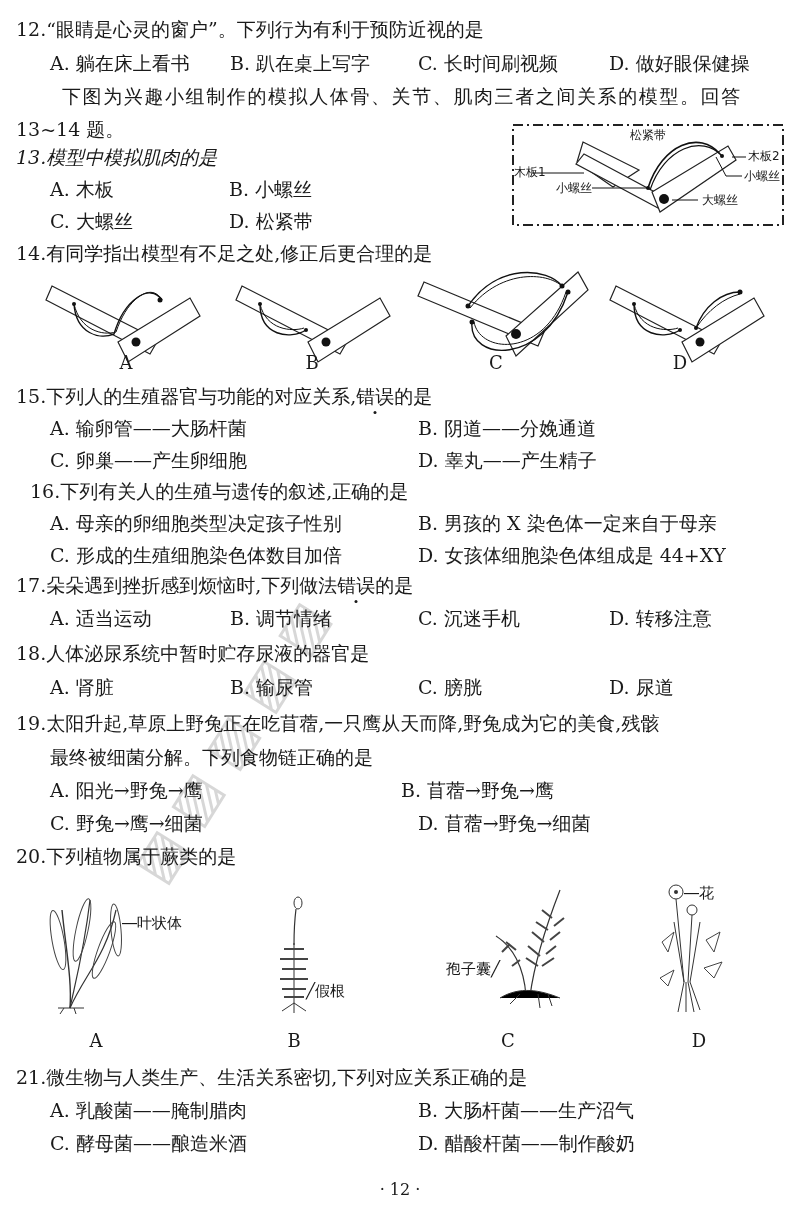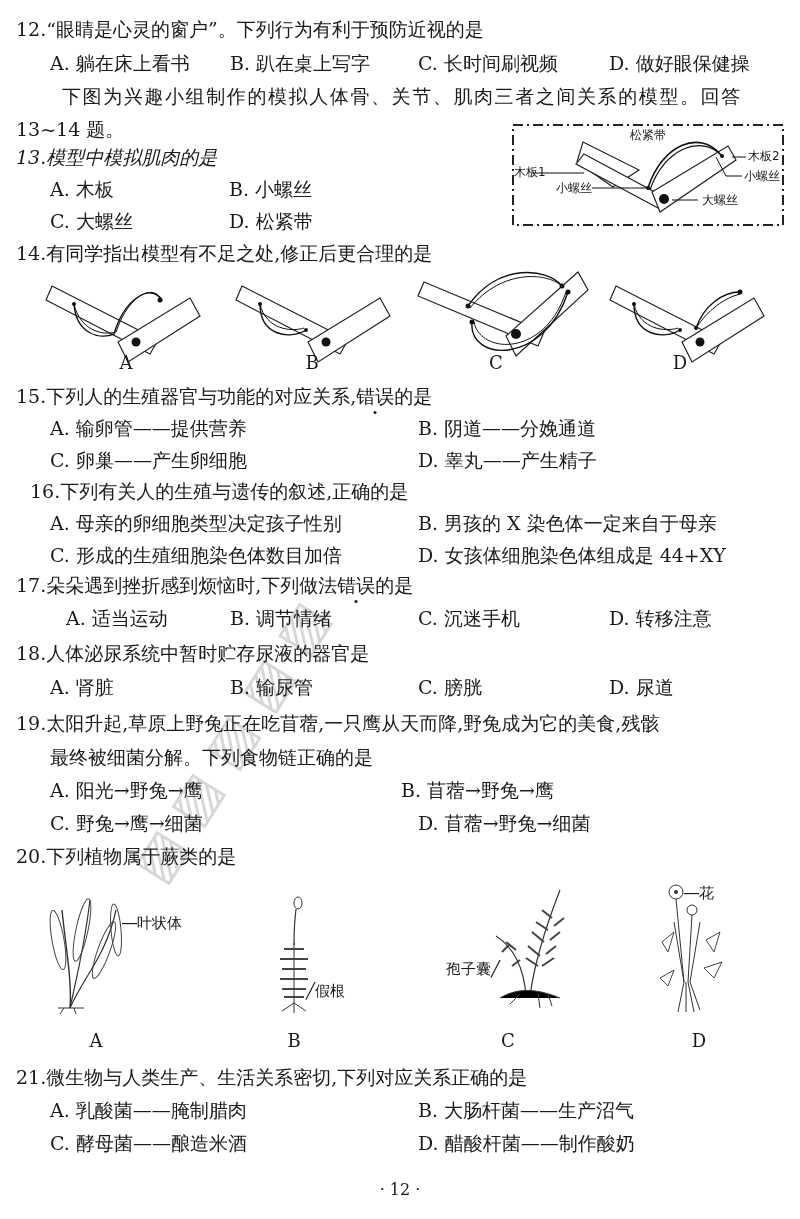--- a/index.html
+++ b/index.html
@@ -133,37 +133,37 @@
     <circle cx="136" cy="22" r="2.5" fill="#111"></circle>
 </svg>
 <div class="figlabel" style="left:106px; top:352px;">A</div>
 <div class="figlabel" style="left:292px; top:352px;">B</div>
 <div class="figlabel" style="left:476px; top:352px;">C</div>
 <div class="figlabel" style="left:660px; top:352px;">D</div>
 
 <div class="line q" style="top:383px;">
   <span>15.</span><span>下列人的生殖器官与功能的对应关系,</span><span class="stress">错误</span><span>的是</span>
 </div>
-<div class="opt" style="top:415px; left:50px;">A. 输卵管——提供营养</div>
+<div class="opt" style="top:415px; left:50px;">A. 输卵管——大肠杆菌</div>
 <div class="opt" style="top:415px; left:418px;">B. 阴道——分娩通道</div>
 <div class="opt" style="top:447px; left:50px;">C. 卵巢——产生卵细胞</div>
 <div class="opt" style="top:447px; left:418px;">D. 睾丸——产生精子</div>
 
 <div class="line q" style="top:478px;margin-left:14px;">
   <span>16.</span><span>下列有关人的生殖与遗传的叙述,正确的是</span>
 </div>
 <div class="opt" style="top:510px; left:50px;">A. 母亲的卵细胞类型决定孩子性别</div>
 <div class="opt" style="top:510px; left:418px;">B. 男孩的 X 染色体一定来自于母亲</div>
 <div class="opt" style="top:542px; left:50px;">C. 形成的生殖细胞染色体数目加倍</div>
 <div class="opt" style="top:542px; left:418px;">D. 女孩体细胞染色体组成是 44+XY</div>
 
 <div class="line q" style="top:572px;">
   <span>17.</span><span>朵朵遇到挫折感到烦恼时,下列做法</span><span class="stress">错误</span><span>的是</span>
 </div>
-<div class="opt" style="top:605px; left:50px;margin-left:16px;">A. 适当运动</div>
+<div class="opt" style="top:605px; left:50px;">A. 适当运动</div>
 <div class="opt" style="top:605px; left:230px;">B. 调节情绪</div>
 <div class="opt" style="top:605px; left:418px;">C. 沉迷手机</div>
 <div class="opt" style="top:605px; left:609px;text-align:center;">D. 转移注意</div>
 
 <div class="line q" style="top:640px;">
   <span>18.</span><span>人体泌尿系统中暂时贮存尿液的器官是</span>
 </div>
 <div class="opt" style="top:674px; left:50px;">A. 肾脏</div>
 <div class="opt" style="top:674px; left:230px;">B. 输尿管</div>
 <div class="opt" style="top:674px; left:418px;">C. 膀胱</div>

